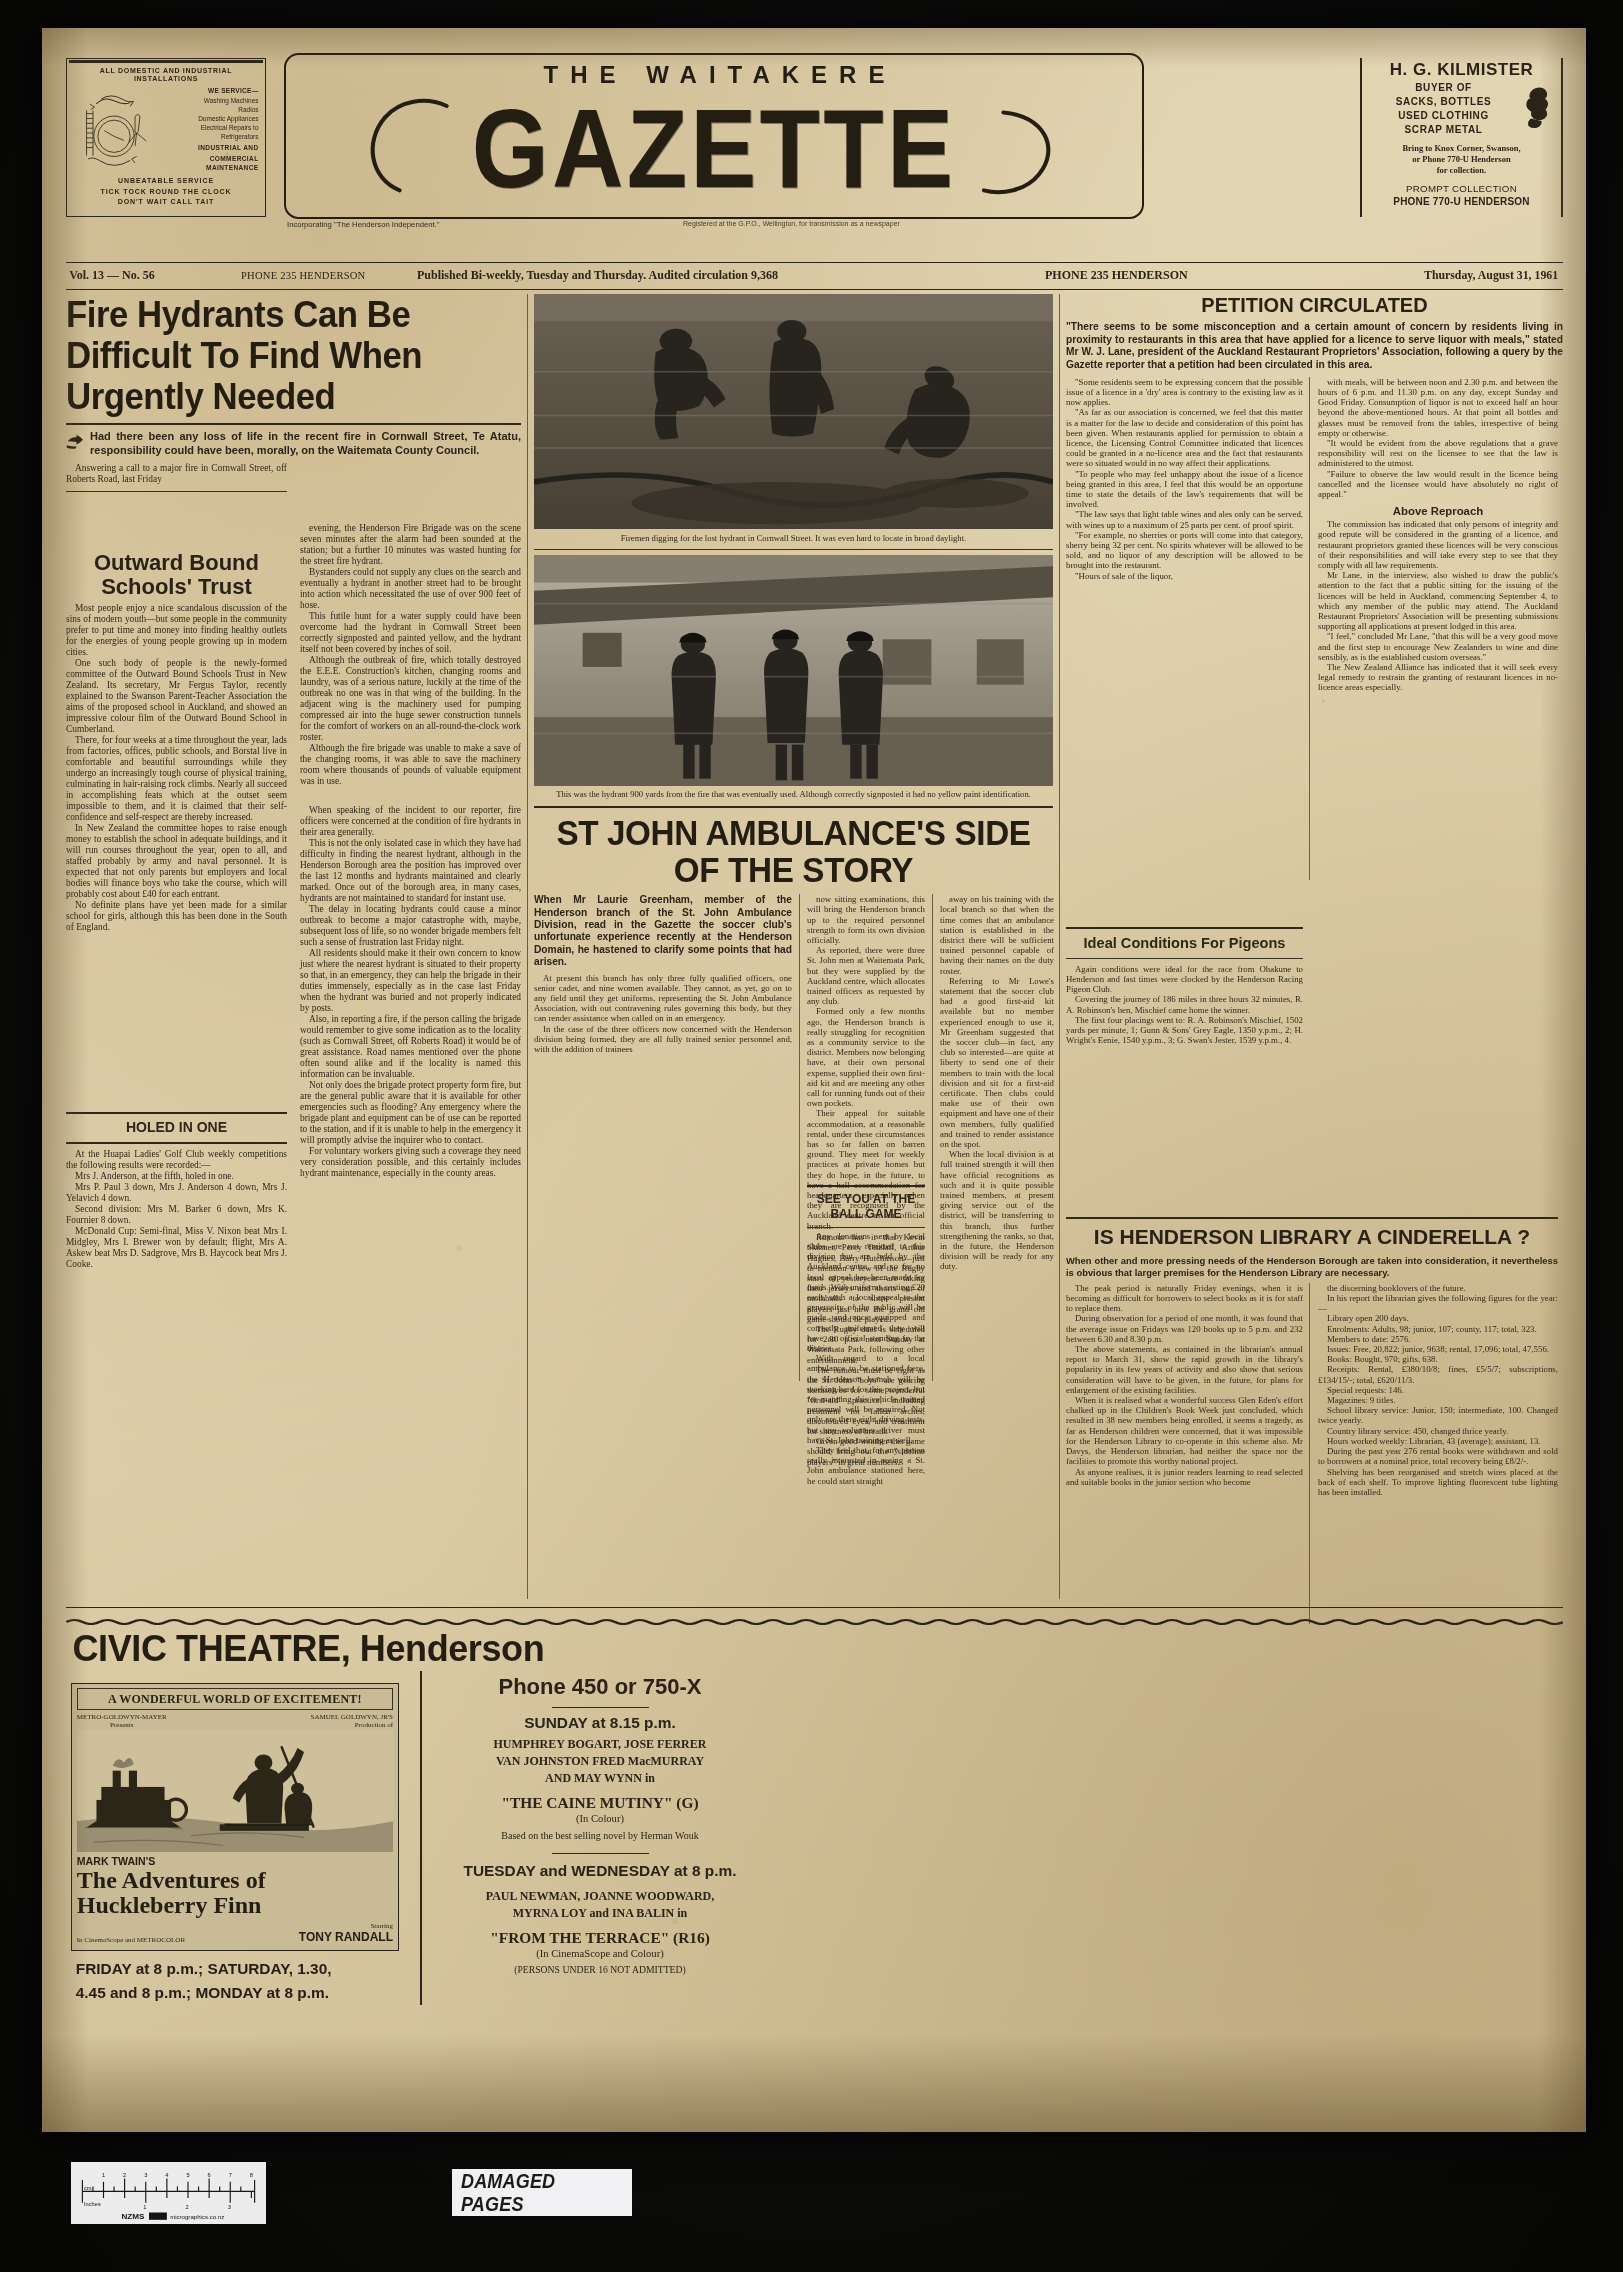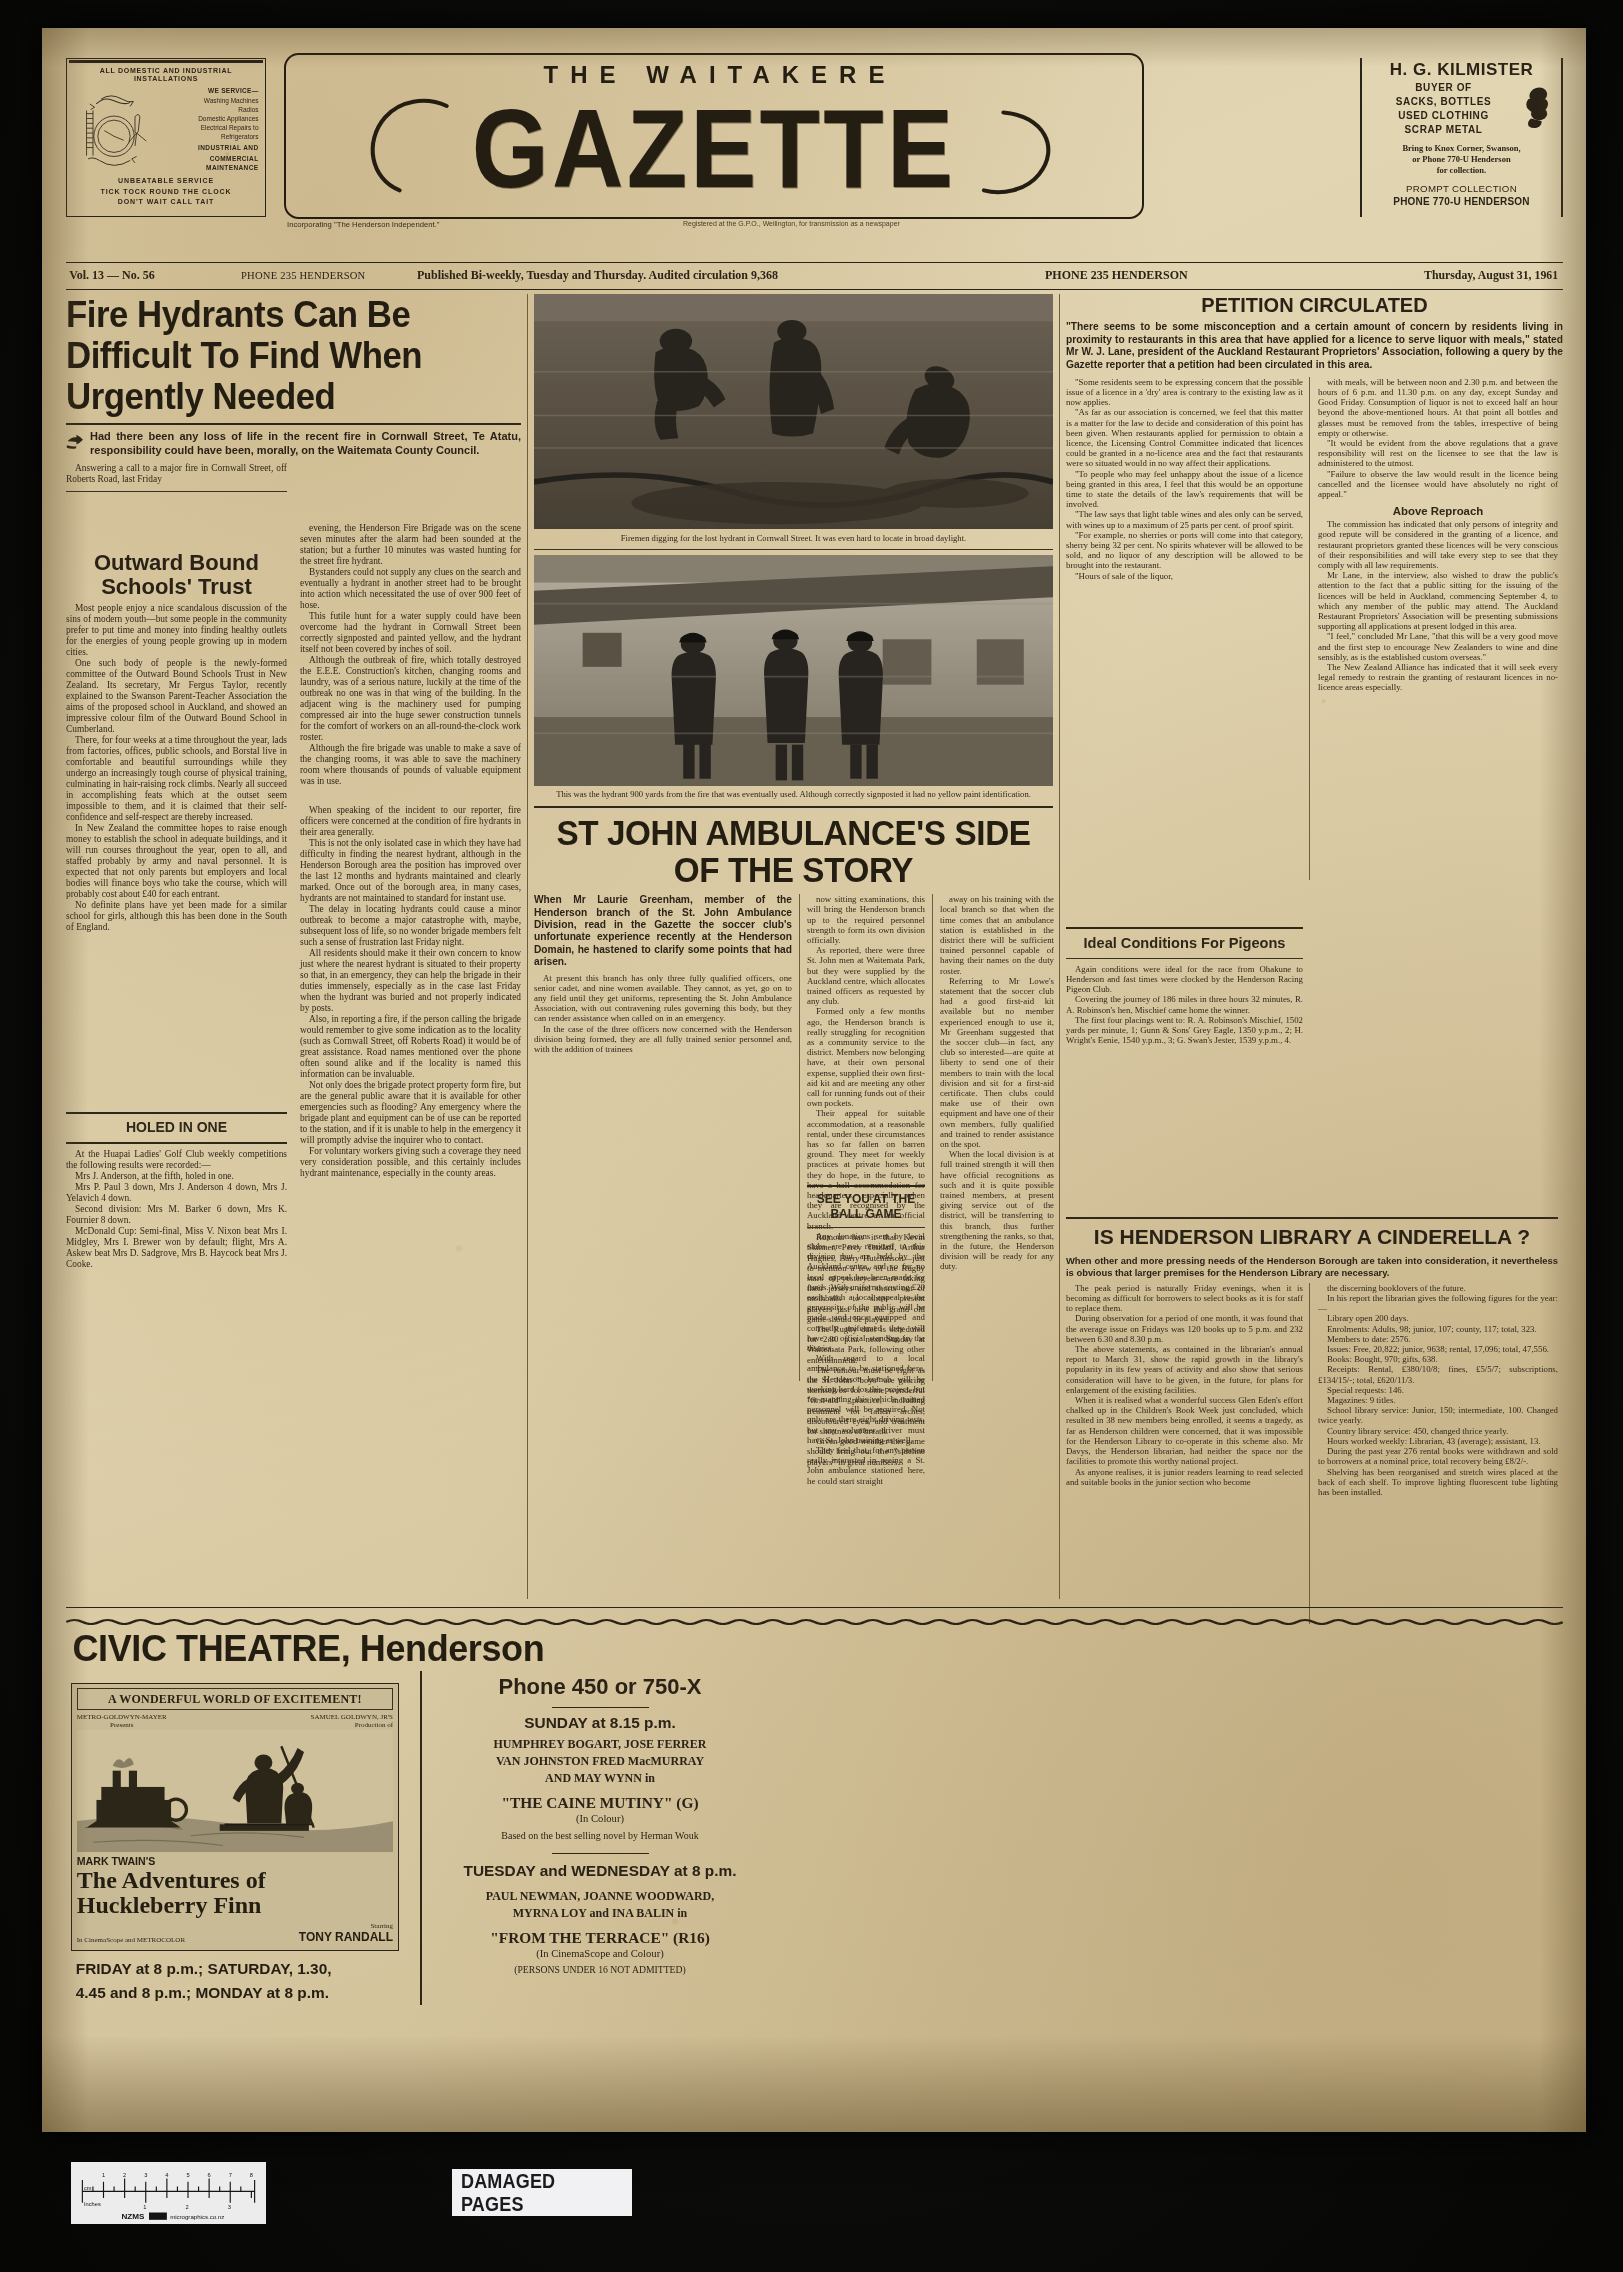--- a/index.html
+++ b/index.html
@@ -243,21 +243,21 @@
   .cr-small{ font-family:"Liberation Serif",serif; font-size:9.7px; margin-top:4.9px; }
 
   
   .scalebar{
     position:absolute; left:71px; top:2162px; width:195px; height:62px;
     background:#e9e9ec;
   }
   .scalebar svg{ width:100%; height:100%; display:block; }
   .damaged{
     position:absolute; left:452px; top:2169px; width:180px; height:47px;
-    background:#f1f1f3; display:flex; align-items:center; justify-content:center;
+    background:#f1f1f3; display:flex; align-items:center; justify-content:center;font-style:italic;
   }
   .damaged span{
     font-family:"Liberation Sans",sans-serif; font-weight:700; font-size:20px;
     color:#1b1b1b; letter-spacing:0.2px; transform:scaleX(.9);
   }
 </style>
 </head>
 <body>
 
 <div id="scan-backdrop"></div>

